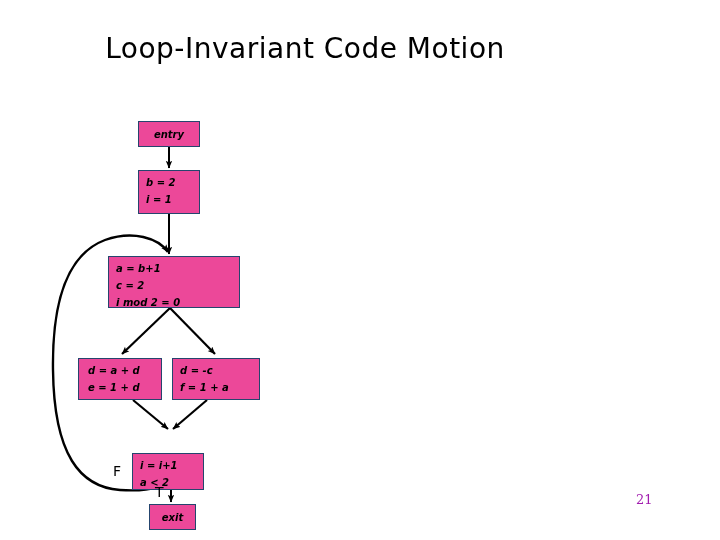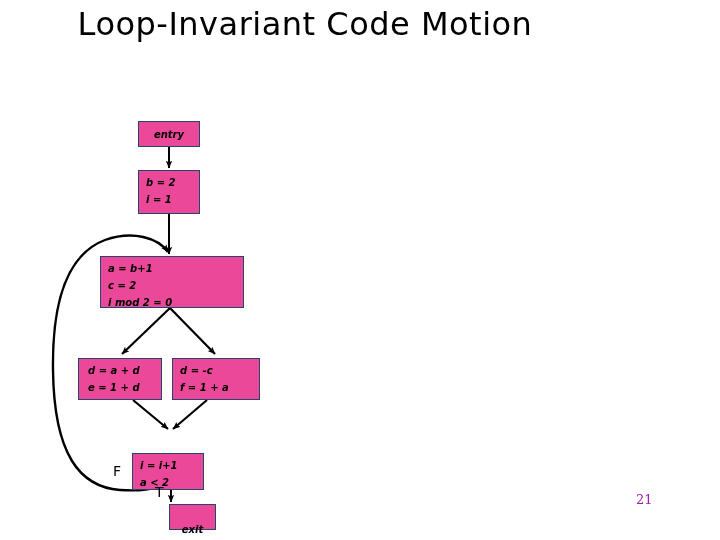--- a/index.html
+++ b/index.html
@@ -17,25 +17,25 @@
   #slide {
     position: absolute;
     left: 0;
     top: 0;
     width: 720px;
     height: 540px;
   }
   #title {
     position: absolute;
     left: 0;
-    top: 5px;
+    top: 32px;
     width: 610px;
     text-align: center;
     font-family: "DejaVu Sans", sans-serif;
-    font-size: 32px;
+    font-size: 28px;
     font-weight: 400;
     letter-spacing: 0.5px;
     color: #000000;
     white-space: nowrap;
   }
   #quiz {
     position: absolute;
     left: 272px;
     top: 123px;
     width: 430px;
@@ -68,25 +68,25 @@
     line-height: 17px;
     padding: 3px 7px 3px 7px;
     white-space: nowrap;
     font-style: italic;
   }
   .node.center { text-align: center; }
   .node .line { display: block; }
 
   #node-entry  { left: 138px; top: 121px; width: 62px;  height: 26px; text-align: center; padding-top: 4px; }
   #node-init   { left: 138px; top: 170px; width: 62px;  height: 44px; }
-  #node-loophead { left: 100px; top: 256px; width: 144px; height: 52px; }
+  #node-loophead { left: 108px; top: 256px; width: 132px; height: 52px; }
   #node-left   { left: 78px;  top: 358px; width: 84px;  height: 42px; padding-left: 9px; }
   #node-right  { left: 172px; top: 358px; width: 88px;  height: 42px; }
   #node-incr   { left: 132px; top: 453px; width: 72px;  height: 37px; text-align: left; }
-  #node-exit   { left: 149px; top: 504px; width: 47px;  height: 26px; text-align: center; padding-top: 16px; margin-left: 20px; }
+  #node-exit   { left: 149px; top: 504px; width: 47px;  height: 26px; text-align: center; padding-top: 4px; }
 
   
   .branch-label {
     position: absolute;
     font-family: "DejaVu Sans", sans-serif;
     font-size: 14px;
     color: #000000;
   }
   #label-F { left: 113px; top: 463px; }
   #label-T { left: 155px; top: 484px; }

